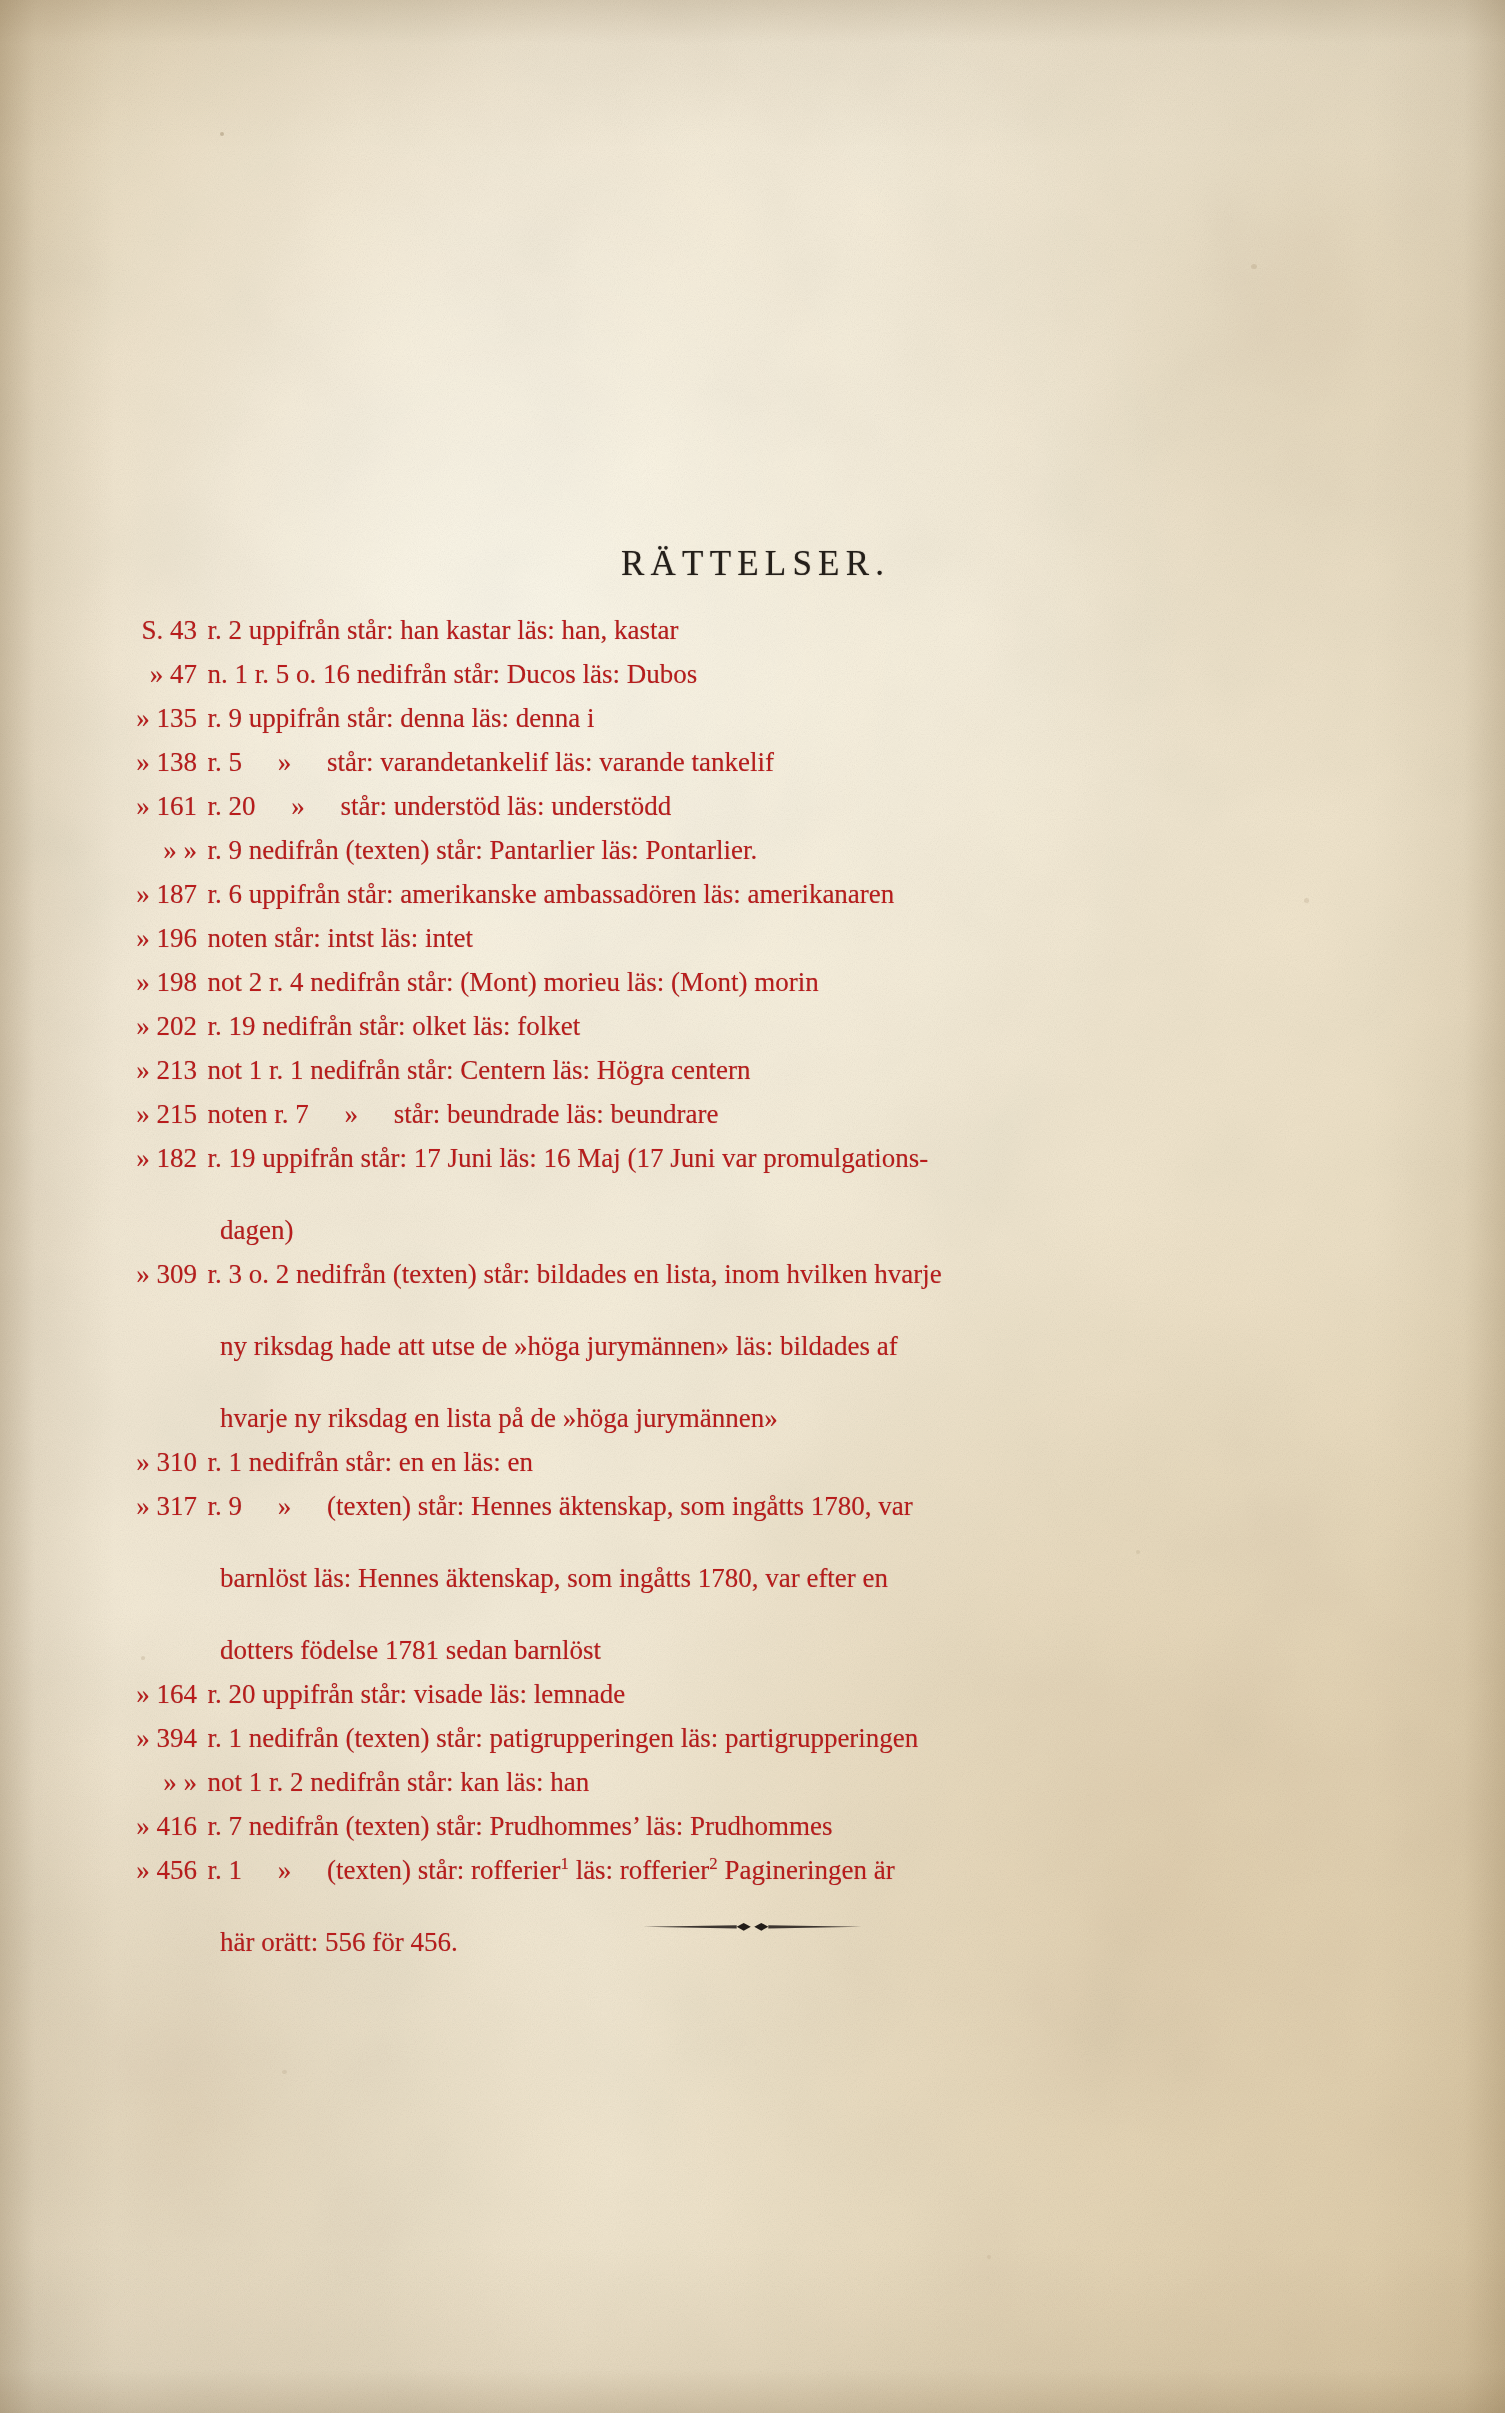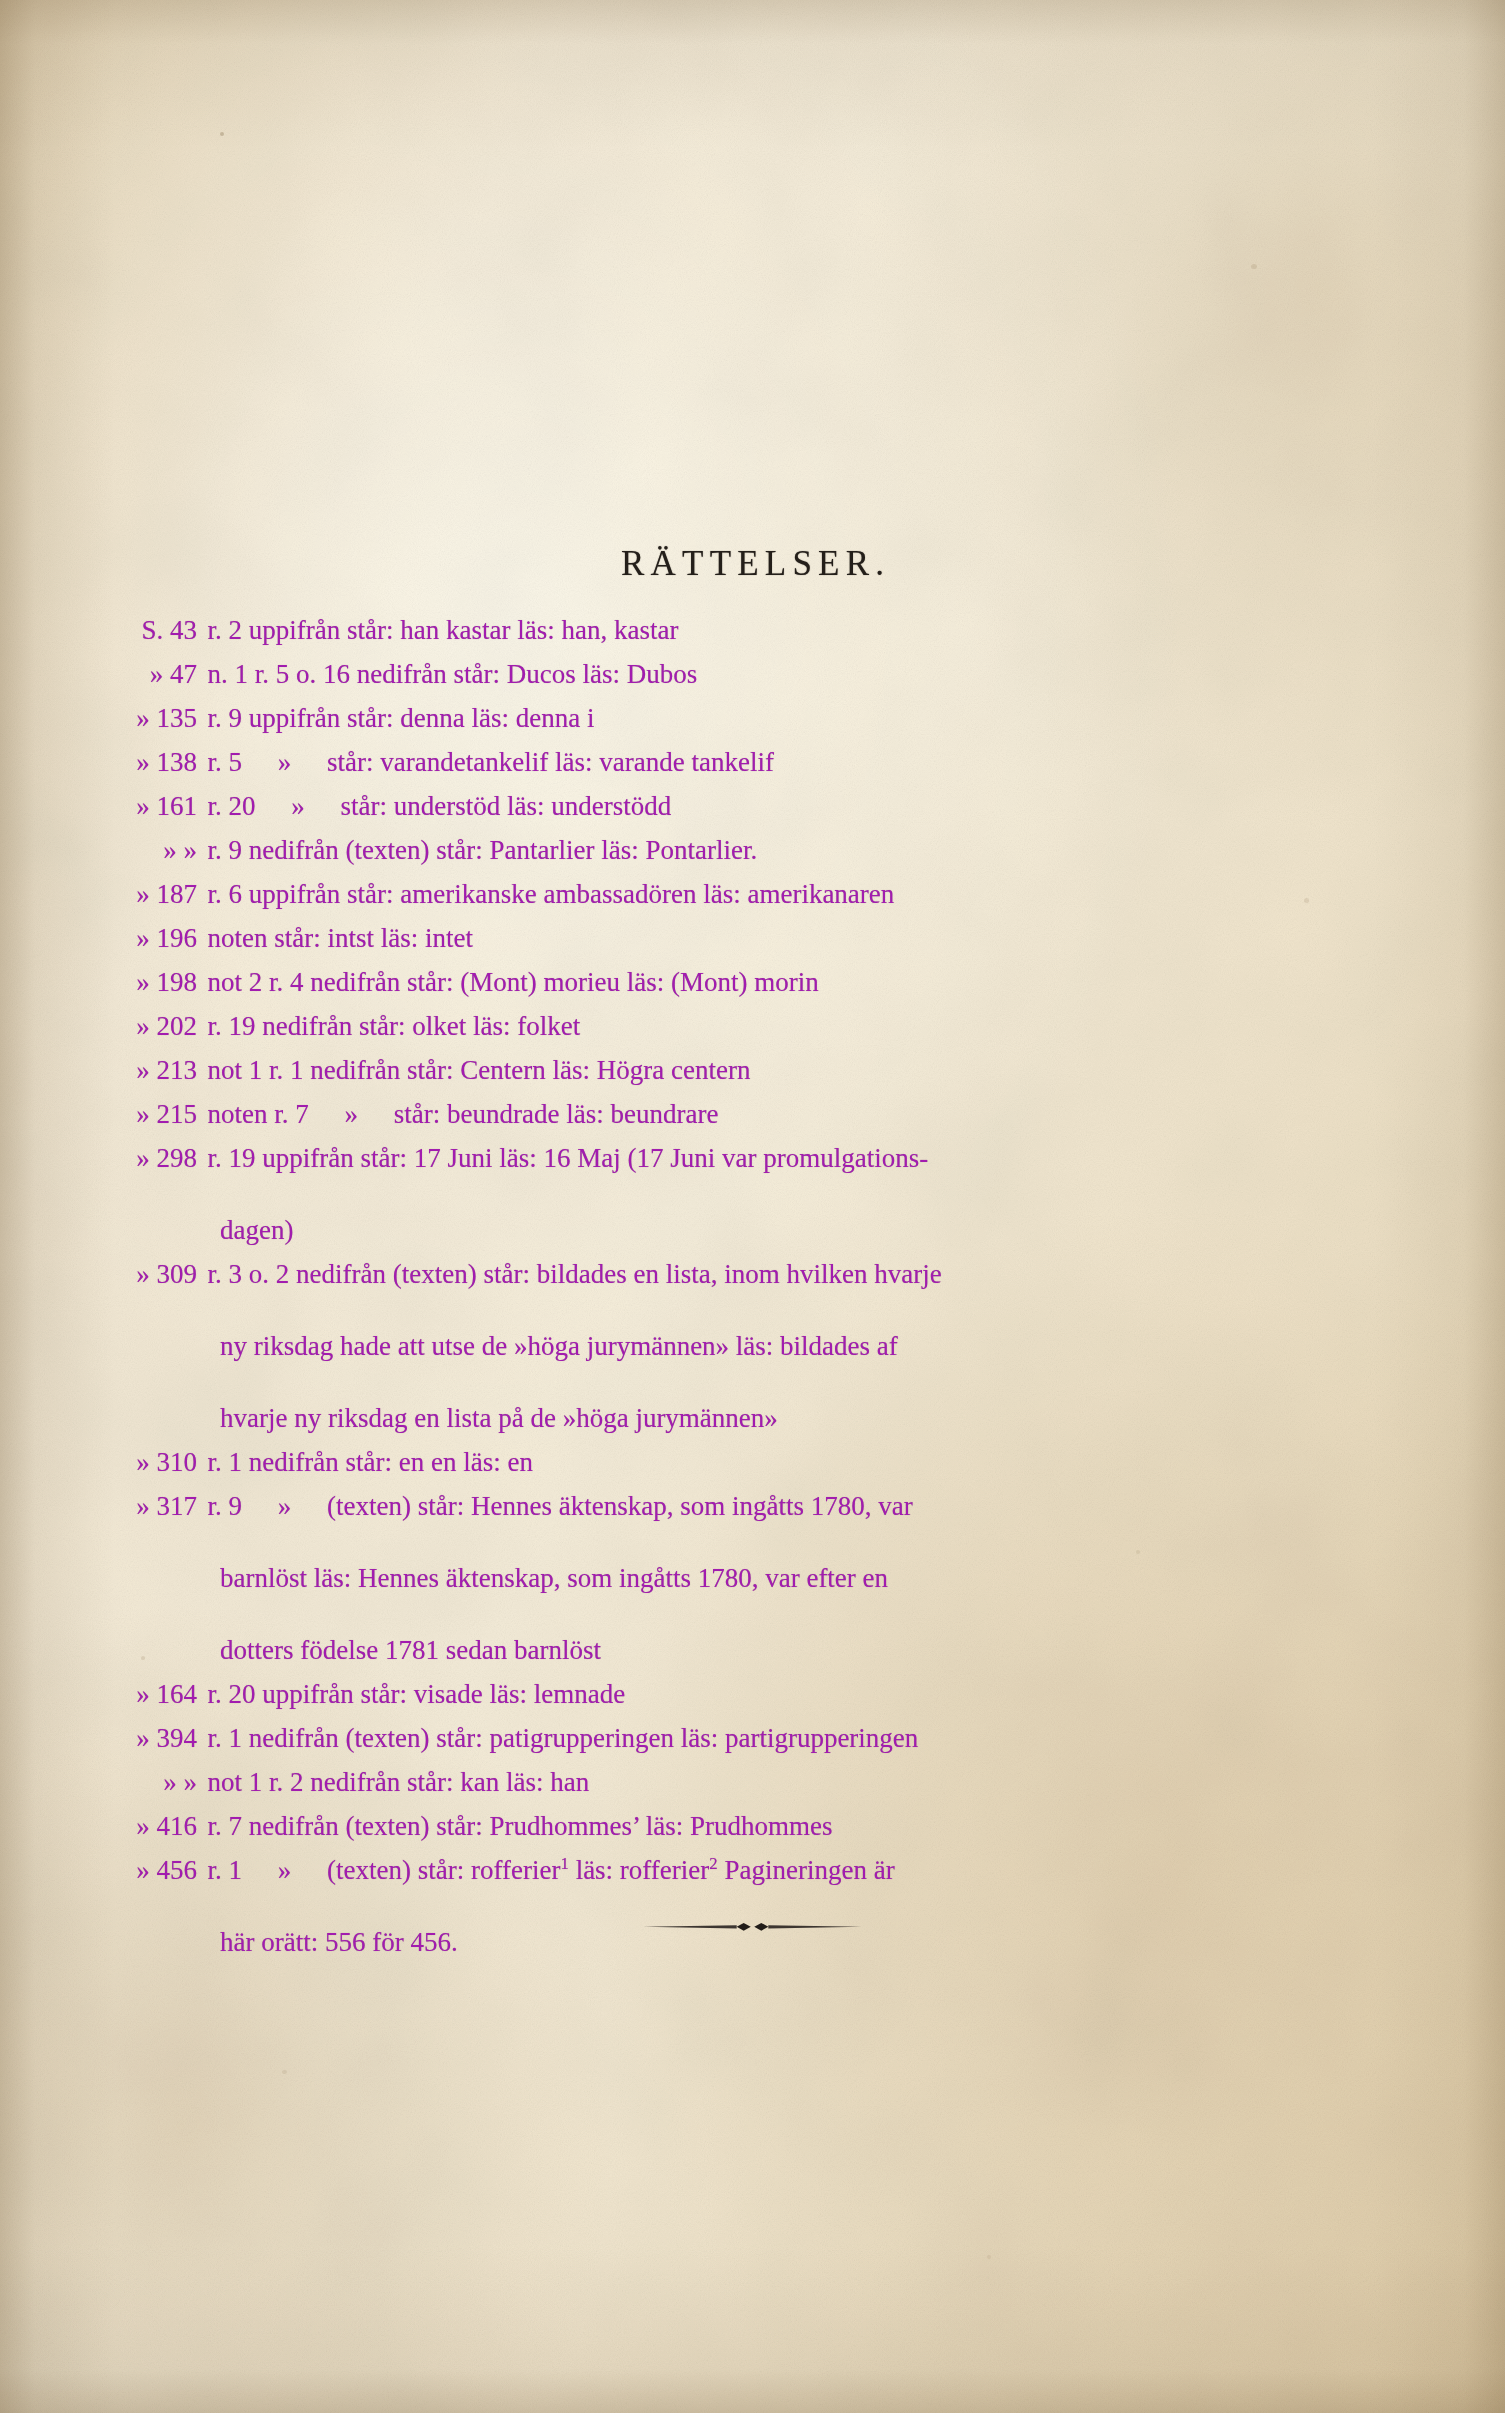--- a/index.html
+++ b/index.html
@@ -73,21 +73,21 @@
     text-shadow: 0 0 1.1px rgba(40,32,24,0.55);
   }
 
   #errata {
     position: absolute;
     top: 608px;
     left: 116px;
     width: 1286px;
     font-size: 27px;
     line-height: 44px;
-    color: #a21caf;
+    color: #b91c1c;
     text-shadow: 0 0 0.8px rgba(45,38,28,0.35);
   }
 
   .entry {
     display: block;
     position: relative;
     white-space: nowrap;
   }
   .entry .cont {
     display: block;
@@ -209,21 +209,21 @@
 
     <div class="entry">
       <span class="pg">» 213</span><span>not 1 r. 1 nedifrån står: Centern  läs: Högra centern</span>
     </div>
 
     <div class="entry">
       <span class="pg">» 215</span><span>noten r. 7</span><span class="dit">»</span><span>står: beundrade  läs: beundrare</span>
     </div>
 
     <div class="entry">
-      <span class="pg">» 298</span><span>r. 19 uppifrån står: 17 Juni läs: 16 Maj (17 Juni var promulgations-</span>
+      <span class="pg">» 182</span><span>r. 19 uppifrån står: 17 Juni läs: 16 Maj (17 Juni var promulgations-</span>
       <span class="cont">dagen)</span>
     </div>
 
     <div class="entry">
       <span class="pg">» 309</span><span>r. 3 o. 2 nedifrån (texten) står: bildades en lista, inom hvilken hvarje</span>
       <span class="cont">ny riksdag hade att utse de »höga jurymännen» läs: bildades af</span>
       <span class="cont">hvarje ny riksdag en lista på de »höga jurymännen»</span>
     </div>
 
     <div class="entry">

